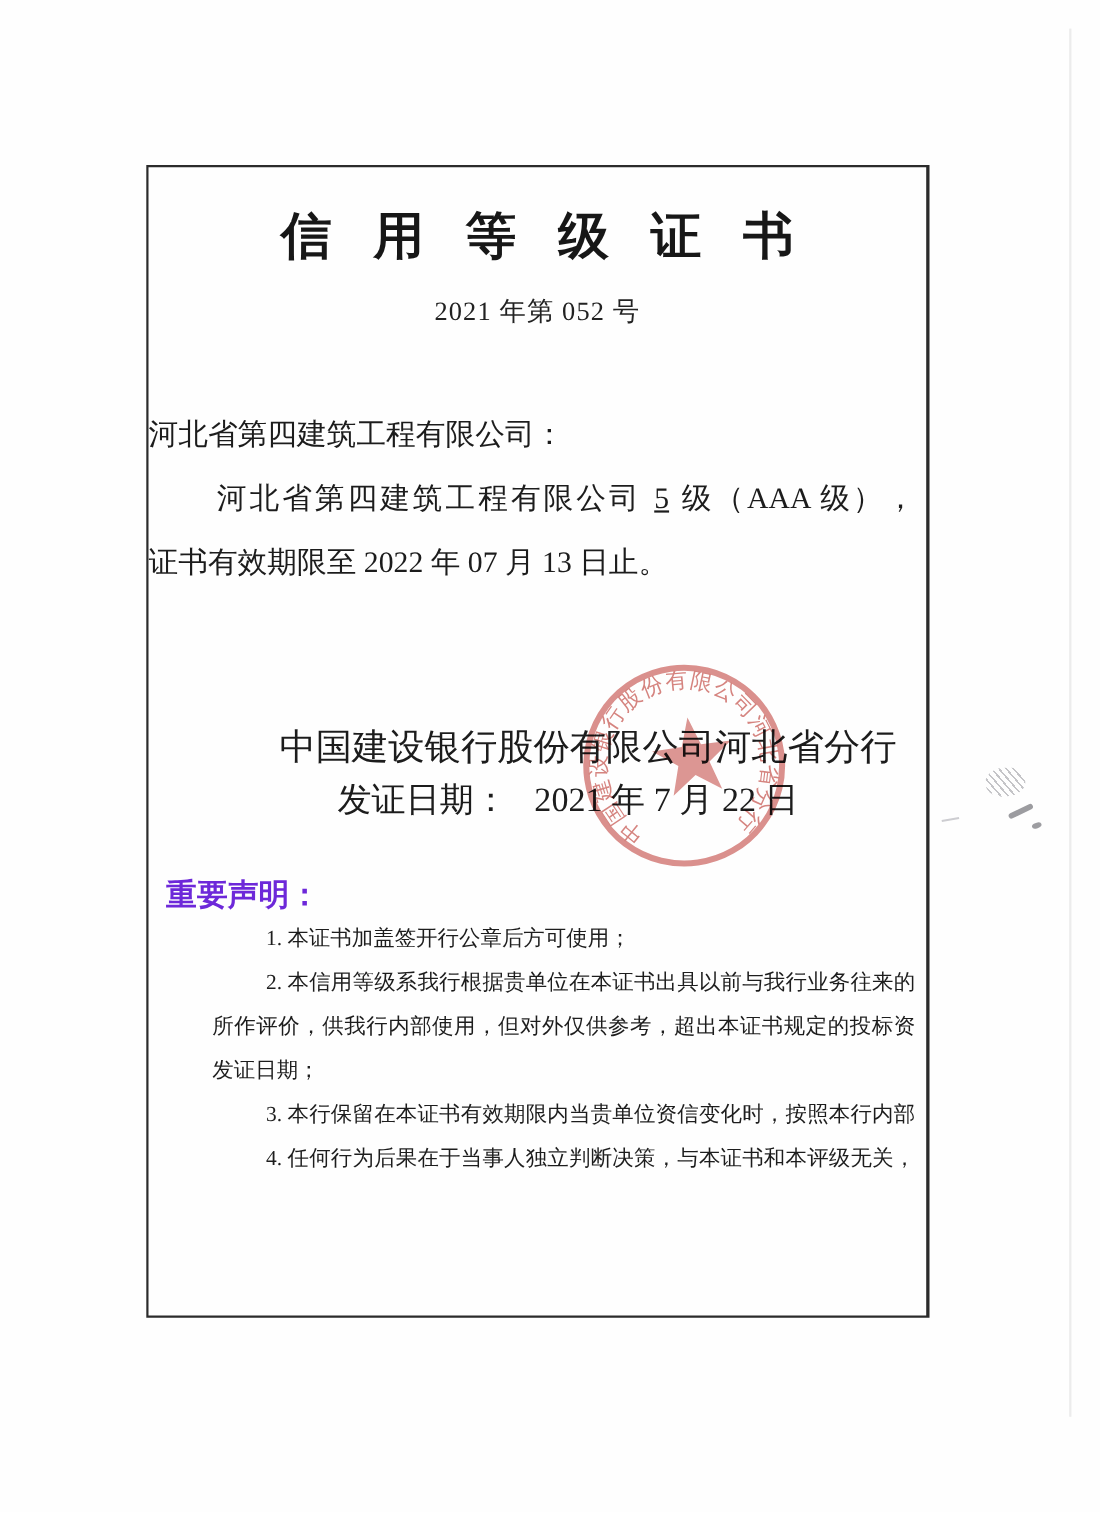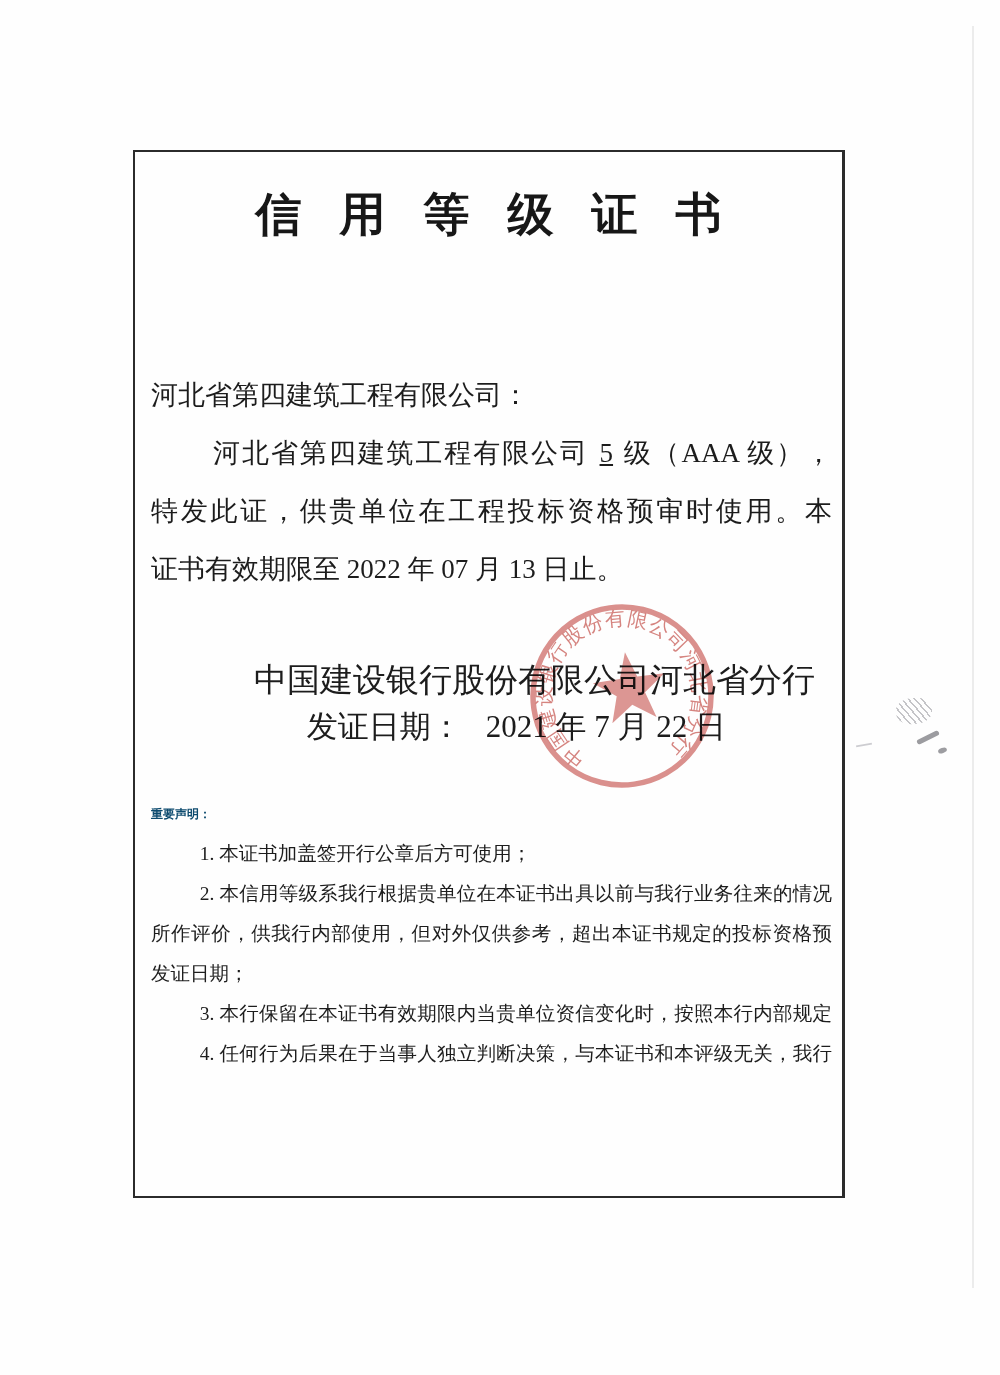--- a/index.html
+++ b/index.html
@@ -35,42 +35,42 @@
   .title{
     position:absolute;left:19px;right:-19px;top:36px;text-align:center;
     font-family:"Liberation Sans","DejaVu Sans",sans-serif;
     font-weight:bold;font-size:46px;line-height:52px;letter-spacing:38px;color:#171717;
   }
   .cert-no{
     position:absolute;left:0;right:0;top:116px;text-align:center;
     font-size:24px;line-height:32px;letter-spacing:1px;color:#222;
   }
 
-  .body-block{position:absolute;left:16px;right:10px;top:214px;font-size:27px;color:#1c1c1c;}
+  .body-block{position:absolute;left:0;right:10px;top:214px;font-size:27px;color:#1c1c1c;}
   .body-line{height:58px;line-height:58px;overflow:hidden;}
   .jfull{text-align:justify;text-align-last:justify;}
   .ind-body{text-indent:2.3em;}
   .u{text-decoration:underline;padding:0 2px;}
 
   .bank-line{
     position:absolute;right:27px;top:506px;left:16px;text-align:right;
     font-size:33px;line-height:44px;color:#1c1c1c;white-space:nowrap;
   }
   .date-line{
     position:absolute;right:116px;top:555px;left:16px;text-align:right;
     font-size:31px;line-height:40px;color:#1c1c1c;white-space:nowrap;
   }
   .date-line .lbl{margin-right:24px;}
 
   .decl{position:absolute;left:16px;right:10px;top:642px;font-size:19.5px;color:#1d1d1d;}
   .decl-heading{
     height:40px;line-height:40px;
-    font-family:"Liberation Sans","DejaVu Sans",sans-serif;font-weight:bold;font-size:12px;color:#0c4a6e;
+    font-family:"Liberation Sans","DejaVu Sans",sans-serif;font-weight:bold;font-size:28px;color:#6d28d9;
   }
-  .dl{height:40px;line-height:40px;overflow:hidden;}
+  .dl{height:40px;line-height:40px;overflow:hidden;margin-left:42px;}
   .ind{text-indent:2.5em;}
 
   
   .seal{
     position:absolute;left:522px;top:596px;width:200px;height:200px;
     mix-blend-mode:multiply;opacity:.85;pointer-events:none;
   }
   .seal text{
     font-family:"Liberation Sans","DejaVu Sans",sans-serif;
     font-size:20px;letter-spacing:1px;
@@ -84,25 +84,25 @@
   <div class="edge-line"></div>
   <div class="m1"></div>
   <div class="m2"></div>
   <div class="m3"></div>
   <div class="m4"></div>
 
   <div class="cert-box">
 
     <div class="title">信用等级证书</div>
 
+    <div class="cert-no">2021 年第 052 号</div>
 
     <div class="body-block">
       <div class="body-line">河北省第四建筑工程有限公司：</div>
       <div class="body-line jfull ind-body"><span>河北省第四建筑工程有限公司 </span><span class="u">5</span><span> 级（AAA 级），</span></div>
-      <div class="body-line jfull">特发此证，供贵单位在工程投标资格预审时使用。本</div>
       <div class="body-line">证书有效期限至 2022 年 07 月 13 日止。</div>
     </div>
 
     <div class="bank-line">中国建设银行股份有限公司河北省分行</div>
 
     <div class="date-line"><span class="lbl">发证日期：</span><span>2021 年 7 月 22 日</span></div>
 
     <div class="decl">
       <div class="decl-heading">重要声明：</div>
       <div class="dl ind">1. 本证书加盖签开行公章后方可使用；</div>

